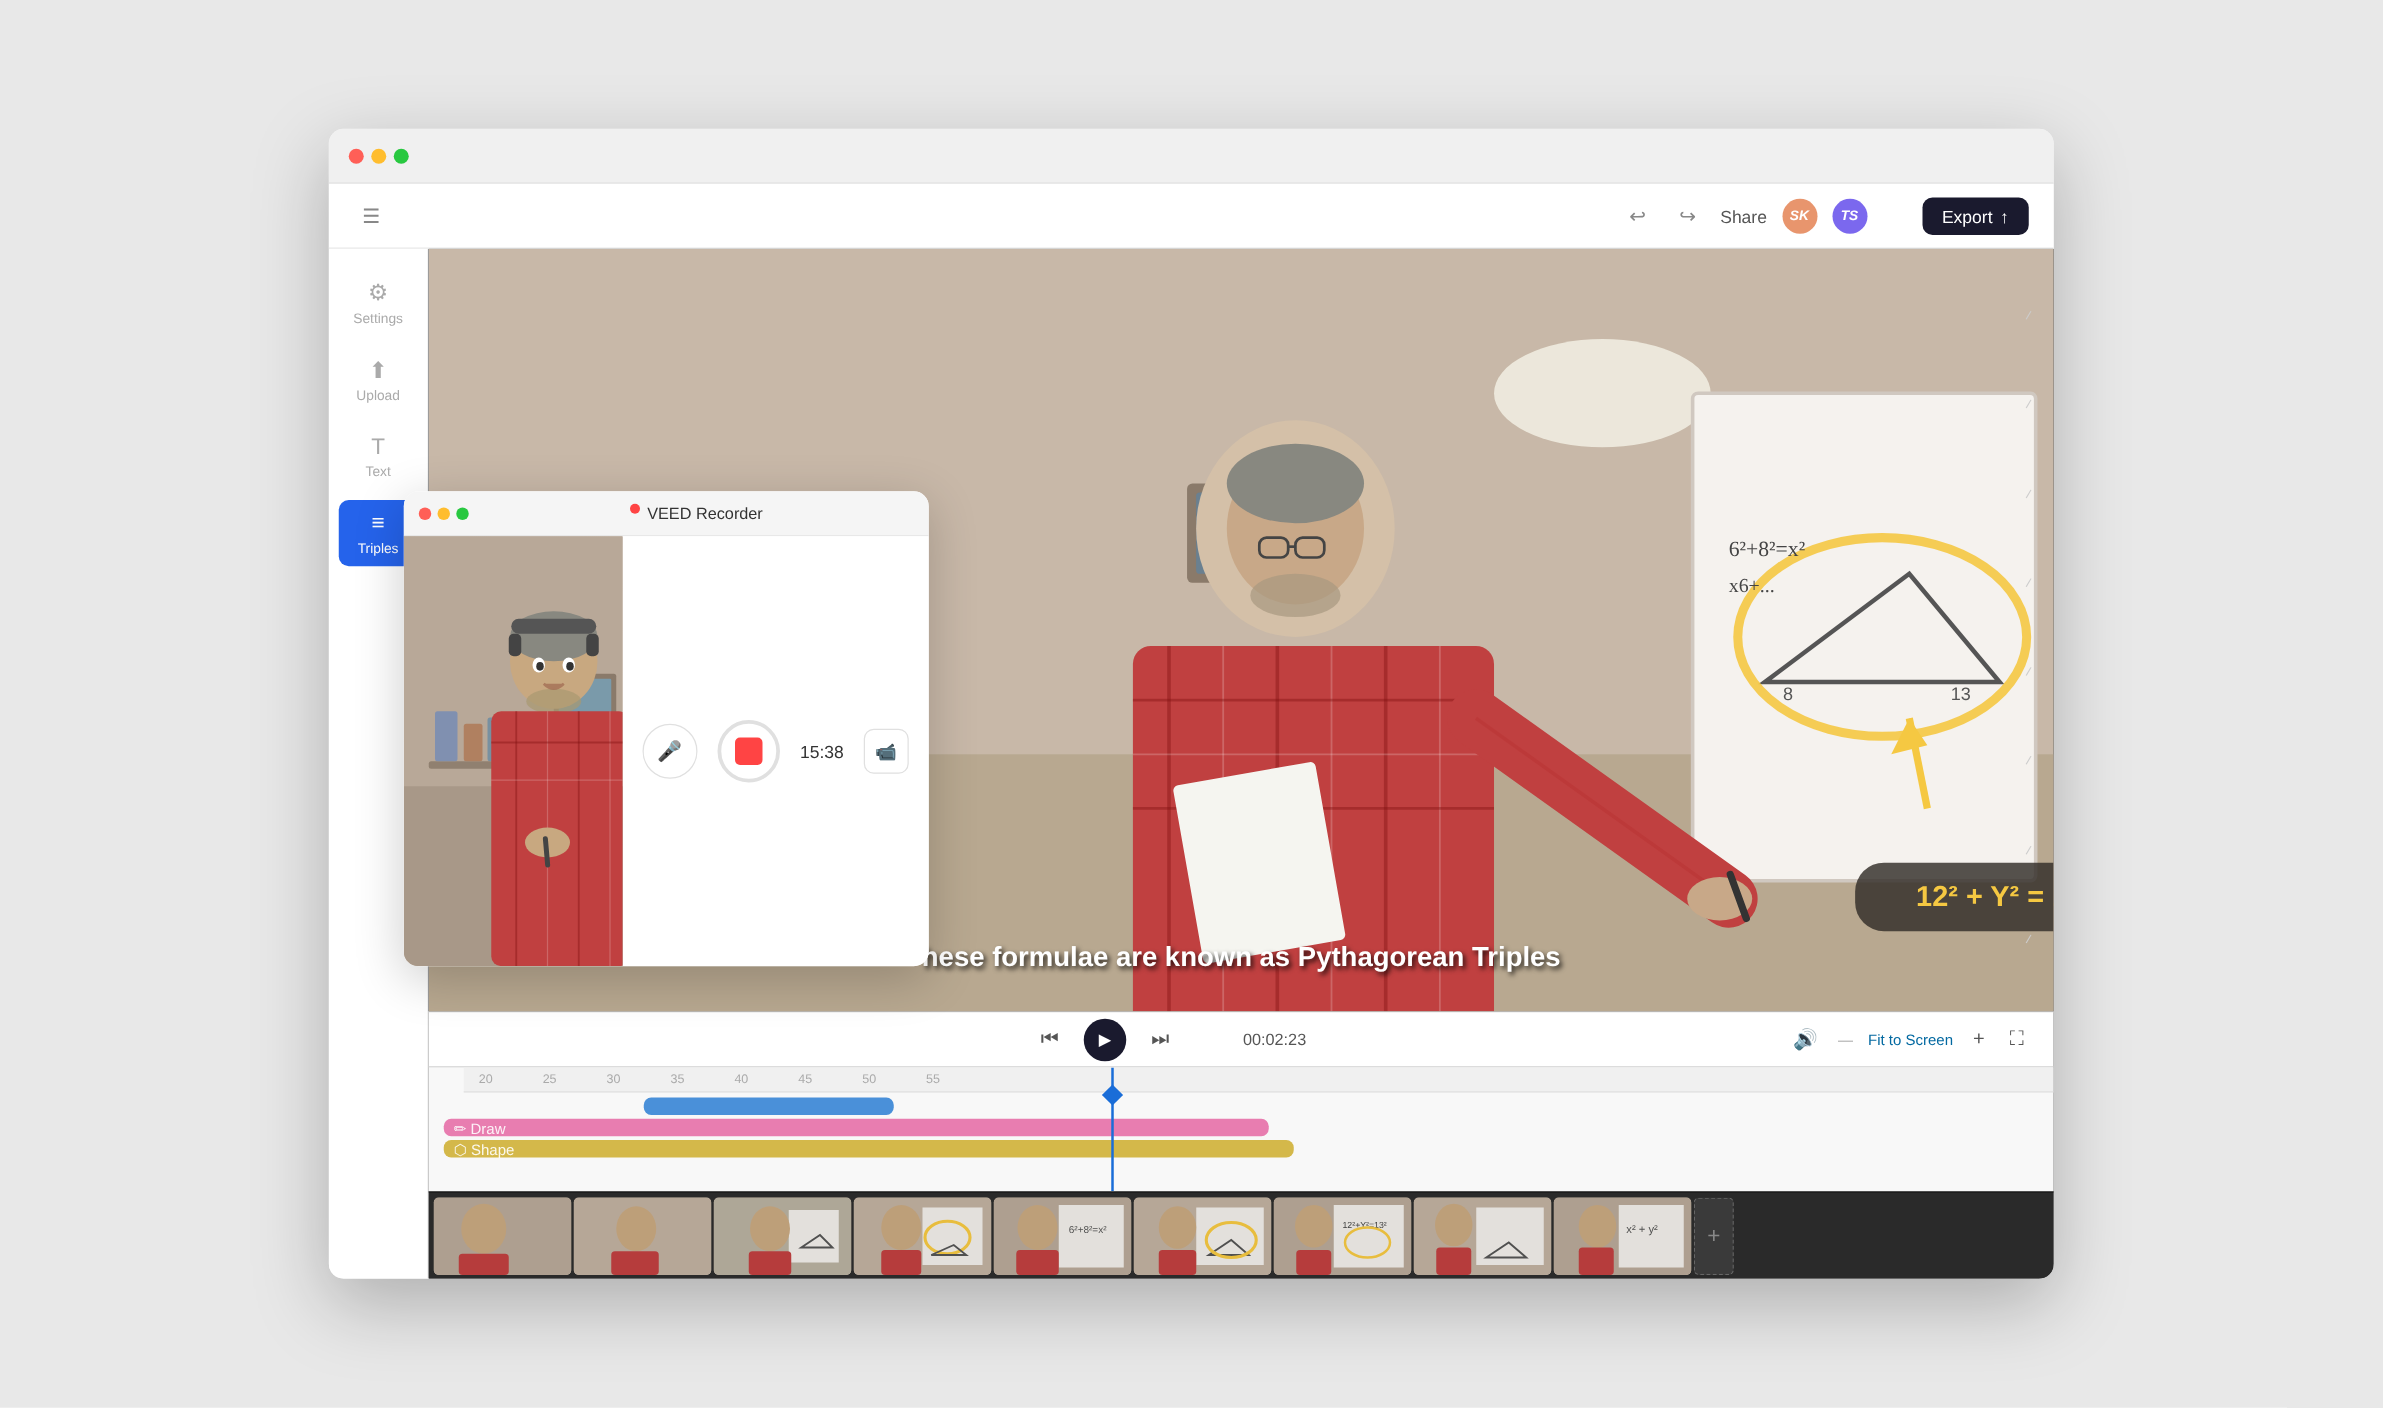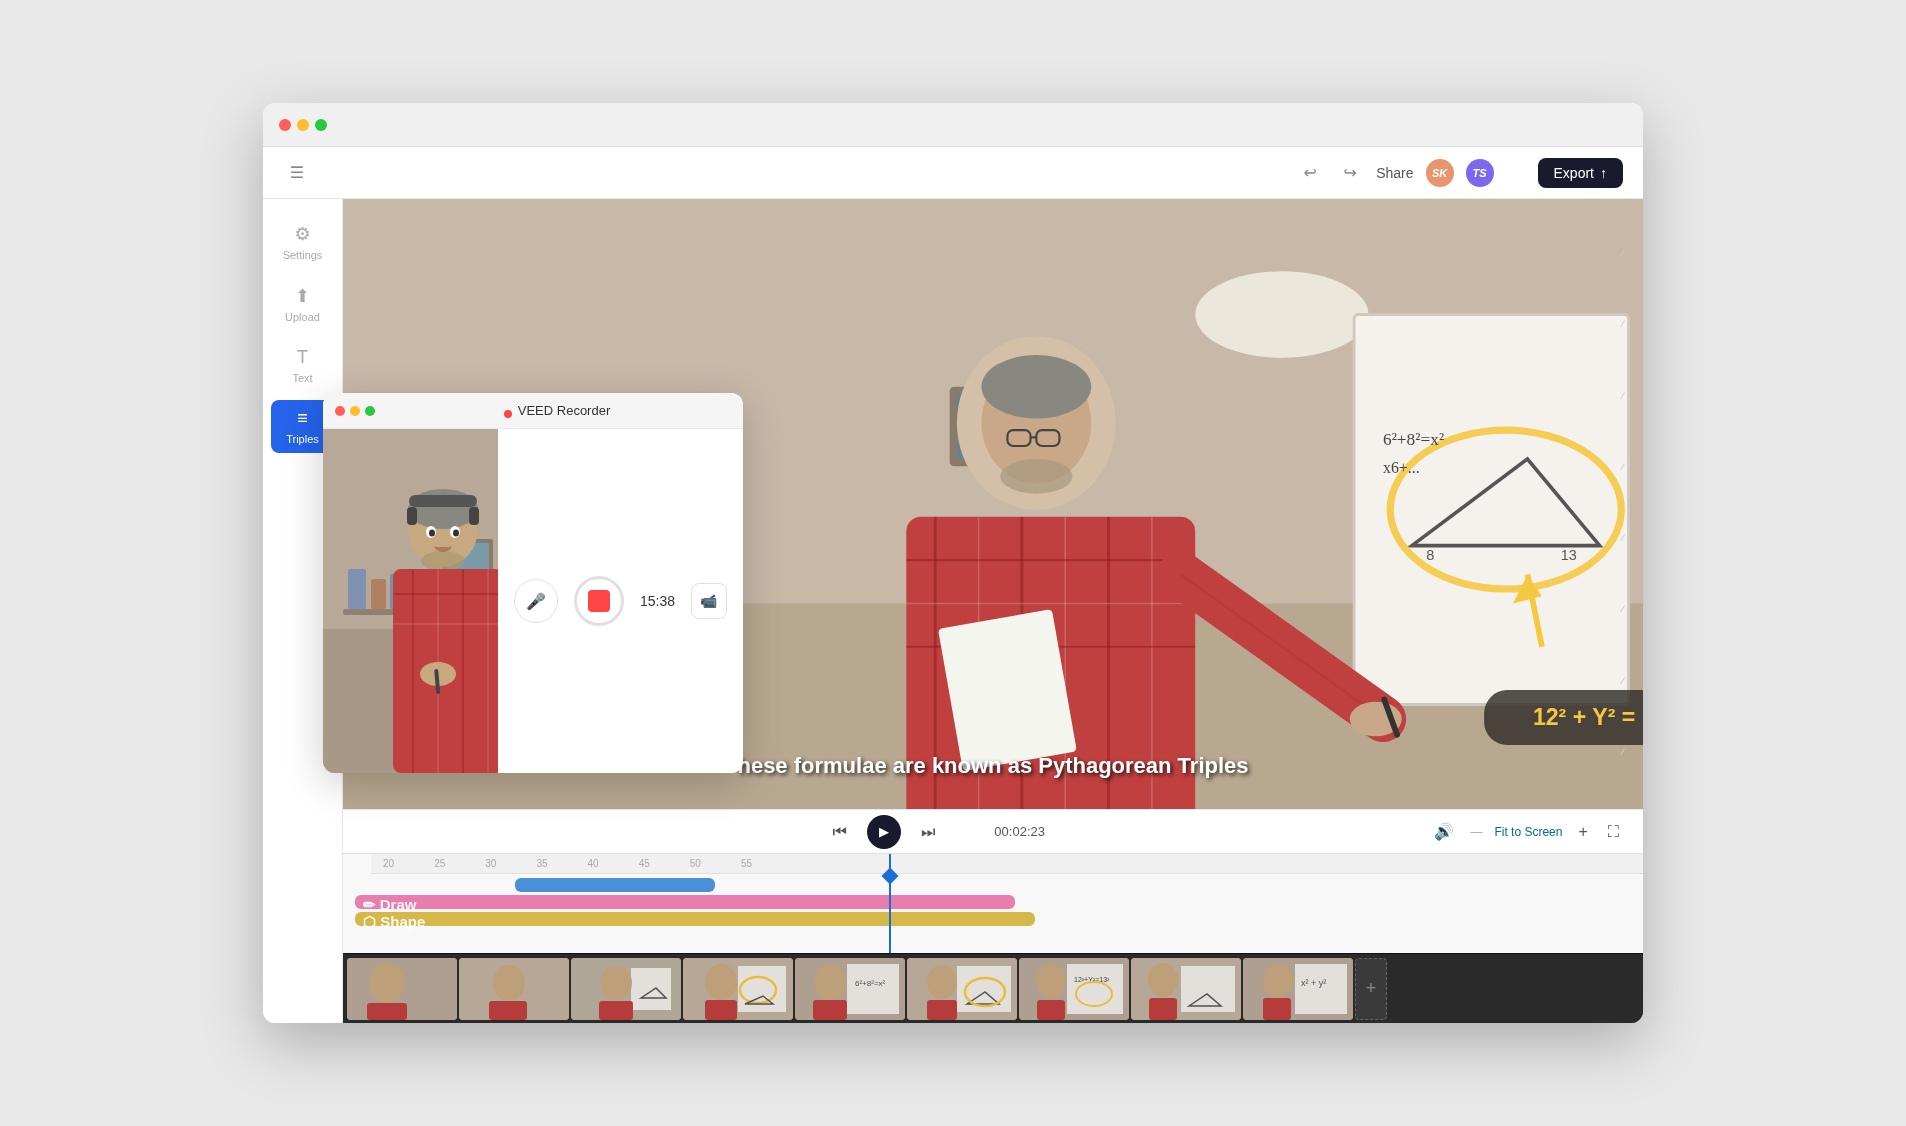--- a/index.html
+++ b/index.html
@@ -295,23 +295,23 @@
     }
     .track-yellow {
       background: #d4b84a;
       width: 680px;
       margin-left: 0px;
     }
     .track-label {
       position: absolute;
       left: 8px;
       top: 1px;
-      font-size: 15px;
+      font-size: 12px;
       color: rgba(255,255,255,0.9);
-      font-weight: 700;
+      font-weight: 400;
     }
     .timeline-playhead {
       position: absolute;
       top: 0;
       left: 42%;
       width: 2px;
       height: 100%;
       background: #1a6dd8;
     }
     .playhead-diamond {
@@ -396,21 +396,21 @@
       height: 10px;
       border-radius: 50%;
     }
     .rec-title {
       flex: 1;
       text-align: center;
       font-size: 13px;
       color: #333;
       font-weight: 500;
       display: flex;
-      align-items: flex-end;
+      align-items: flex-start;
       justify-content: center;
       gap: 6px;
     }
     .rec-dot {
       width: 8px;
       height: 8px;
       border-radius: 50%;
       background: #ff4444;
     }
 

